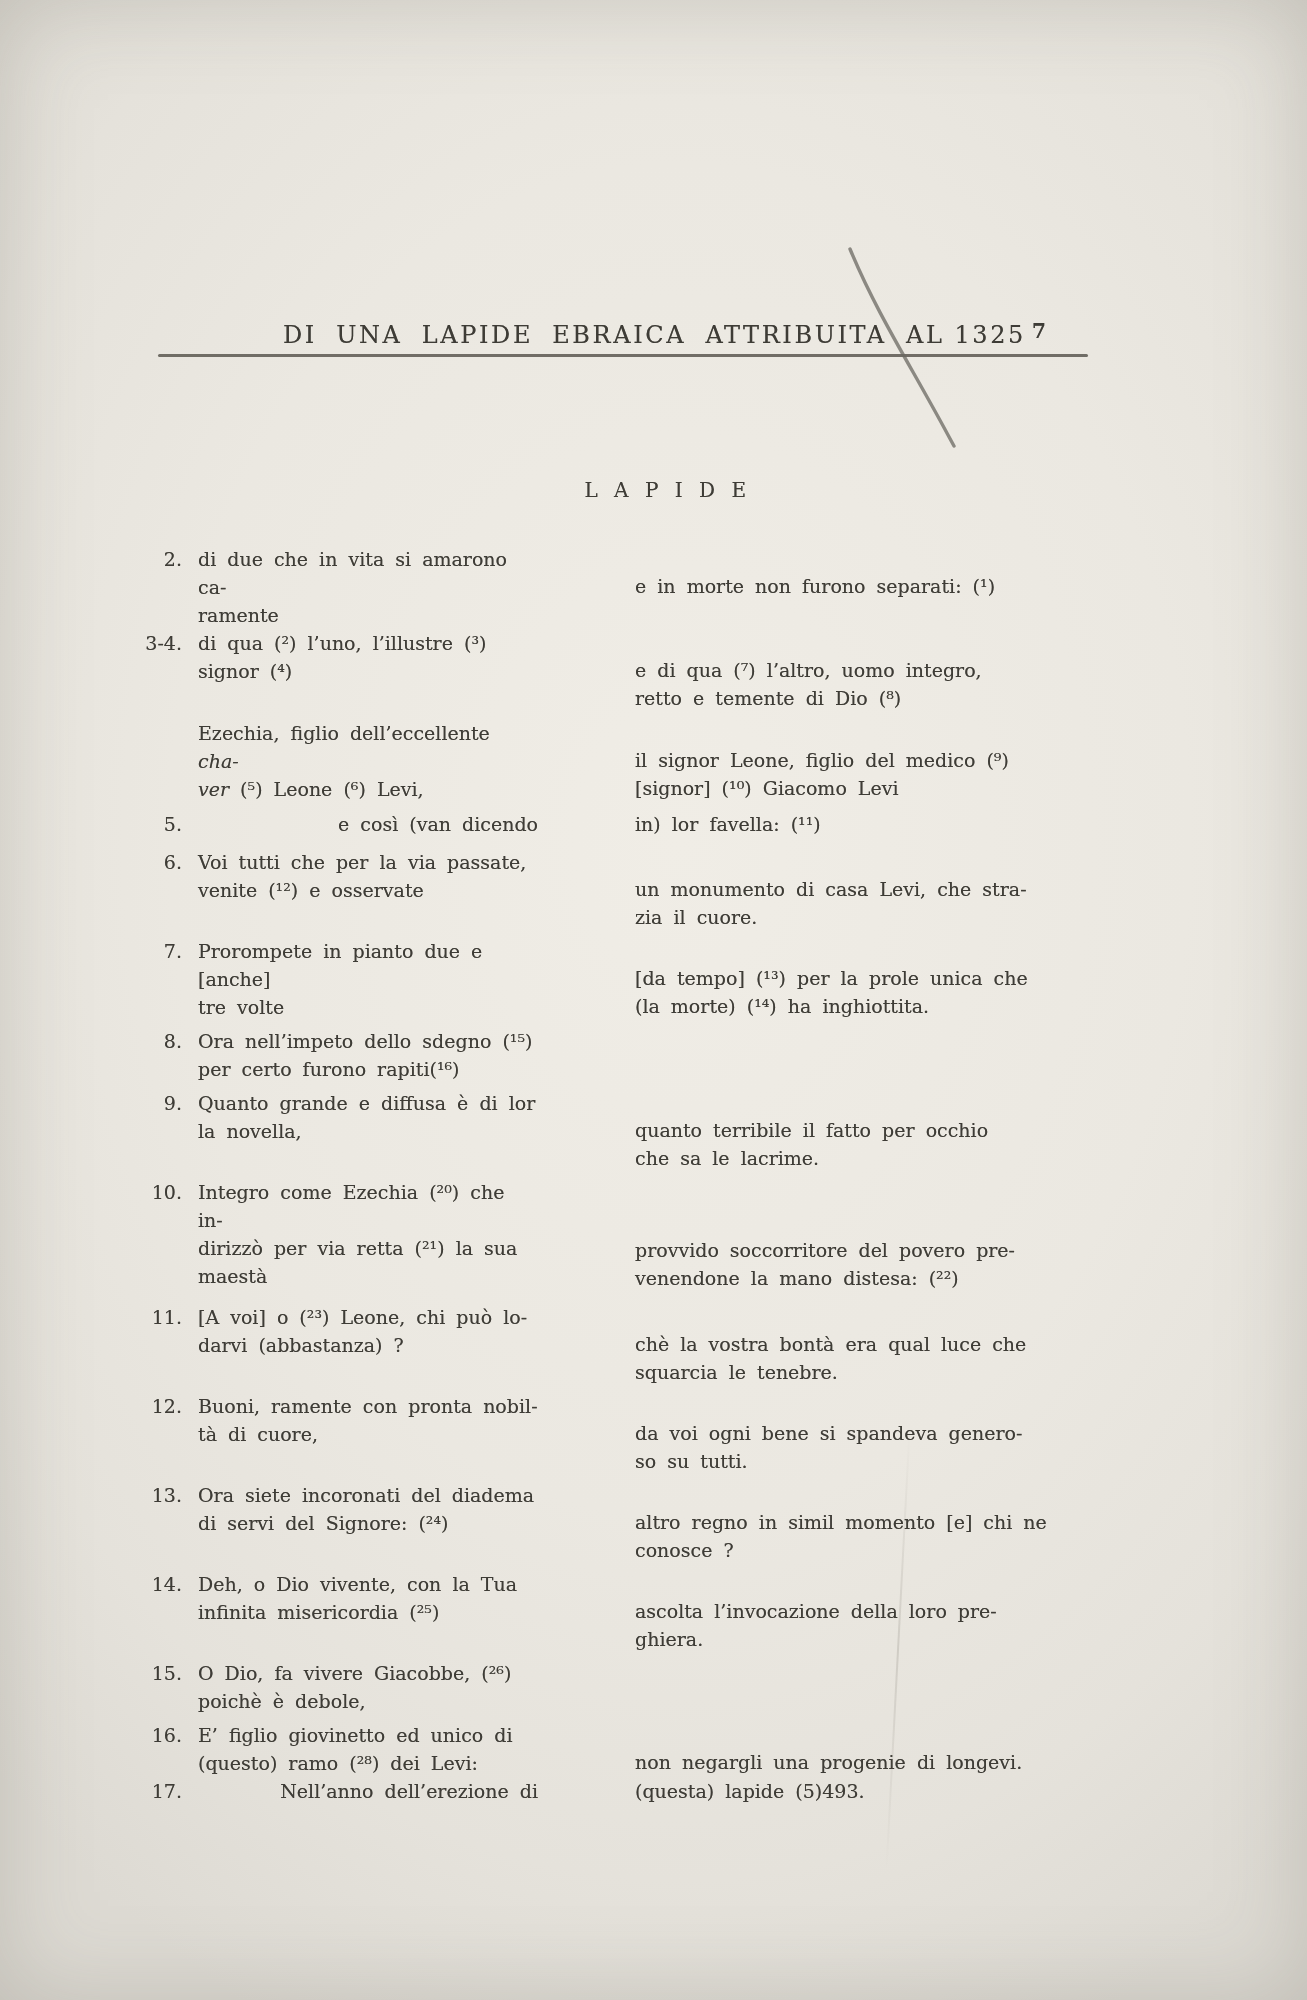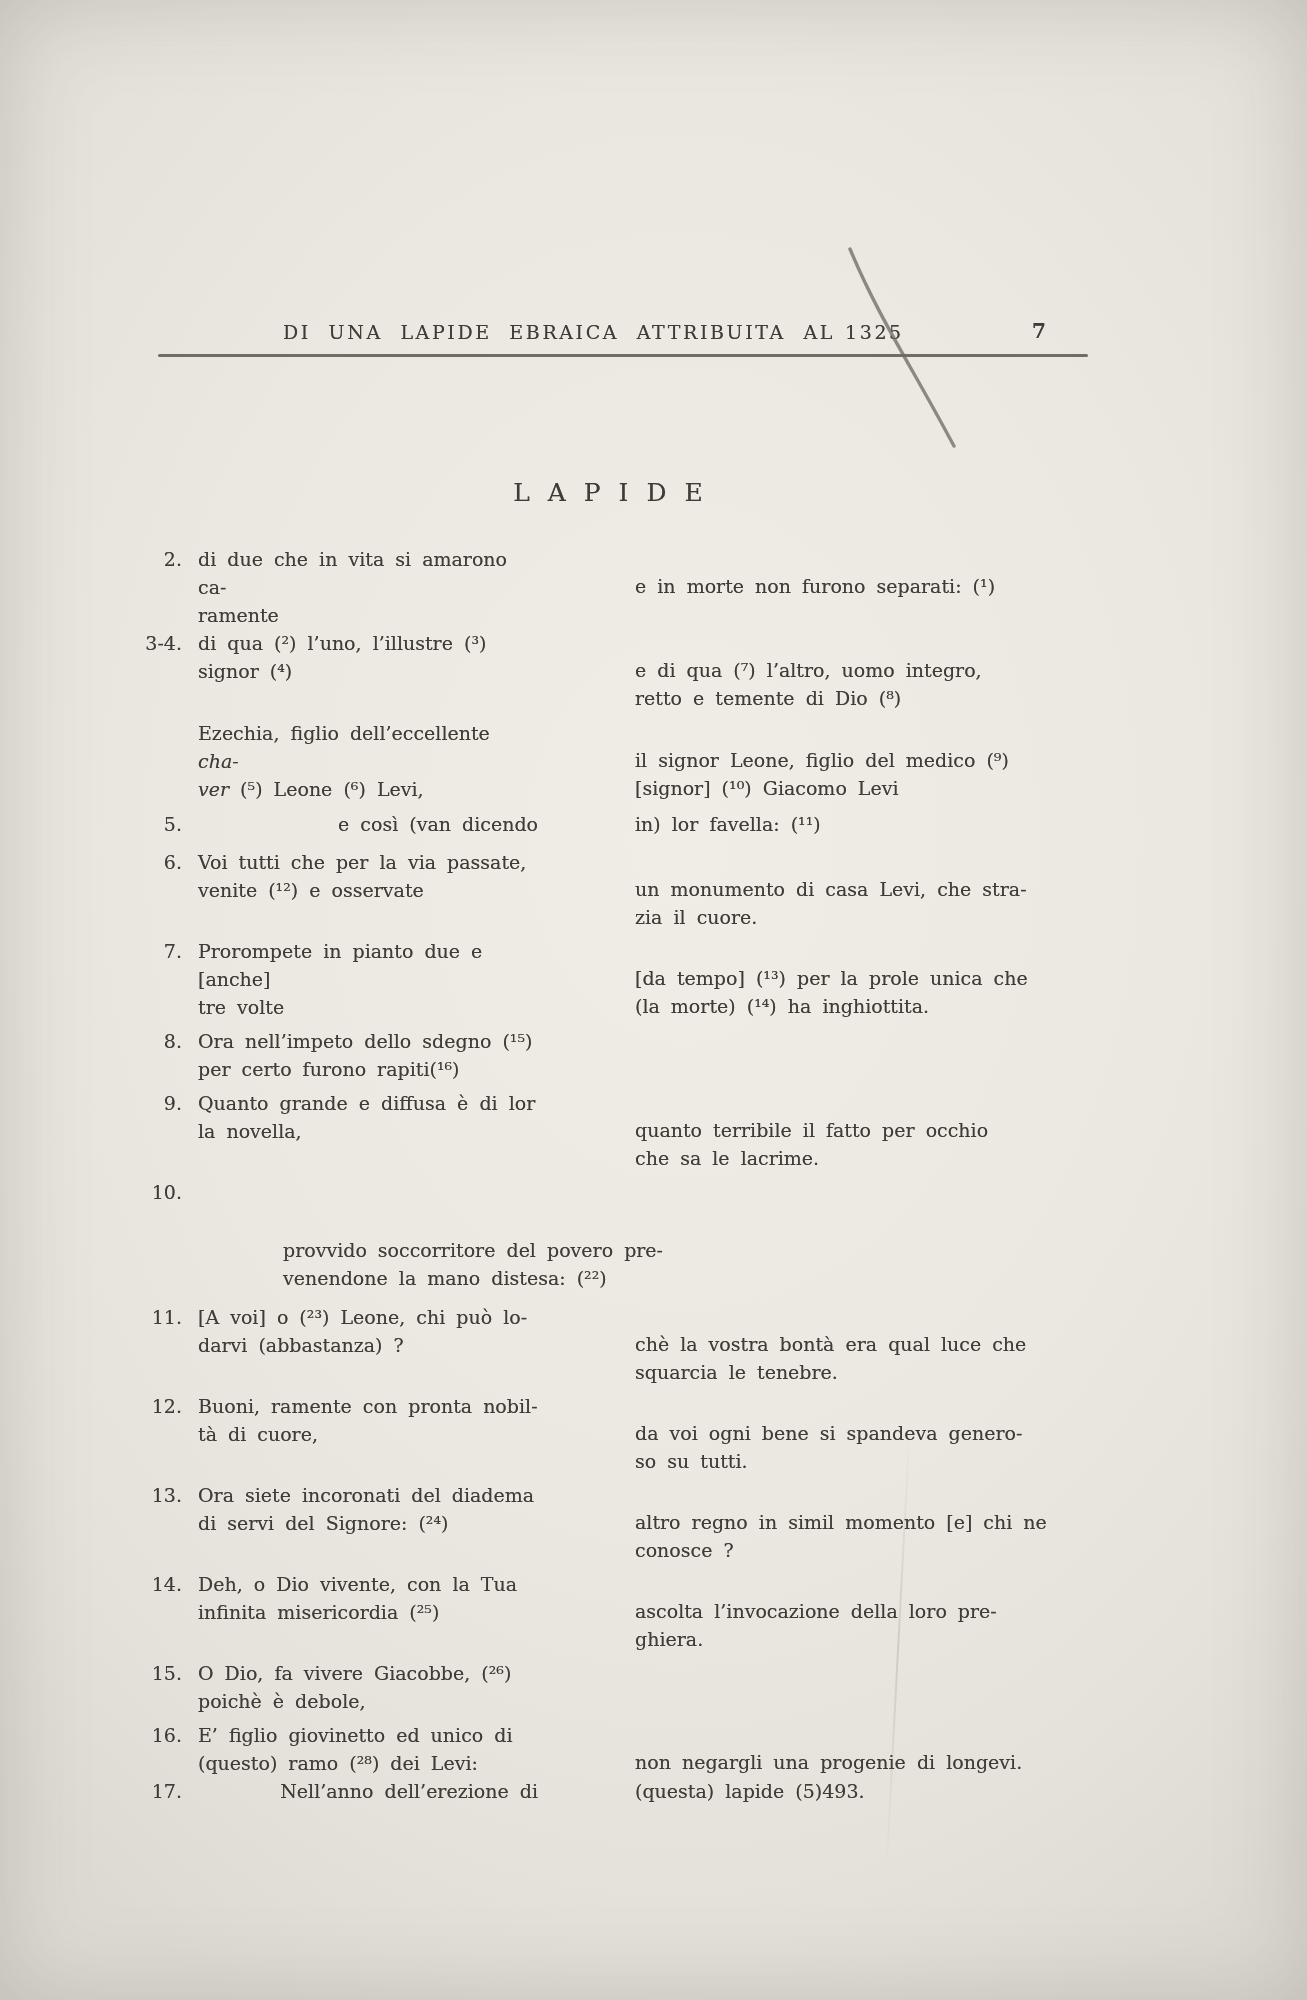--- a/index.html
+++ b/index.html
@@ -13,38 +13,38 @@
     color:#3e3c36;
   }
   .page::after{
     content:"";position:absolute;inset:0;pointer-events:none;
     box-shadow:inset 0 0 90px rgba(120,115,104,.28);
   }
   .ink{ text-shadow:0 0 .6px rgba(62,60,54,.55); }
 
   .header-title{
     position:absolute;top:321px;left:283px;
-    font-size:19px;letter-spacing:2.6px;word-spacing:9px;white-space:nowrap;
+    font-size:24px;letter-spacing:2.6px;word-spacing:9px;white-space:nowrap;
   }
   .header-title .year{ margin-left:10px; }
   .page-number{
     position:absolute;top:319px;left:1032px;
     font-size:20px;font-weight:bold;letter-spacing:1px;
   }
   .header-rule{
     position:absolute;top:354px;left:158px;width:930px;height:3px;
     background:#55524b;opacity:.82;border-radius:2px;
   }
   .intro{
     position:absolute;top:405px;left:228px;
     font-style:italic;font-size:23px;word-spacing:9px;letter-spacing:.4px;white-space:nowrap;
   }
   .section-title{
-    position:absolute;top:478px;left:470px;width:280px;text-align:center;
-    font-size:25px;letter-spacing:4px;word-spacing:2px;
+    position:absolute;top:478px;left:470px;width:280px;text-align:right;
+    font-size:20px;letter-spacing:4px;word-spacing:2px;
   }
 
   .rows{ position:absolute;top:545px;left:130px;width:965px; }
   .row{ display:grid;grid-template-columns:58px 352px 1fr;margin-bottom:6px; }
   .row:nth-of-type(1){ margin-bottom:0; }
   .row:nth-of-type(2){ margin-bottom:7px; }
   .row:nth-of-type(3){ margin-bottom:7px; }
   .row:nth-of-type(4){ margin-bottom:10px; }
   .row:nth-of-type(9){ margin-bottom:11px; }
   .row:nth-of-type(15){ margin-bottom:0; }
@@ -150,20 +150,23 @@
       <div class="num">9.</div>
       <div class="left"><span>Quanto grande e diffusa è di lor
 la novella,</span></div>
       <div class="rightcell">
         <div class="right">quanto terribile il fatto per occhio
 che sa le lacrime.</div>
       </div>
     </div>
       <div class="row">
       <div class="num">10.</div>
+      <div class="left"><span>Integro come Ezechia (²⁰) che in-
+dirizzò per via retta (²¹) la sua
+maestà</span></div>
       <div class="rightcell">
         <div class="right off2">provvido soccorritore del povero pre-
 venendone la mano distesa: (²²)</div>
       </div>
     </div>
       <div class="row">
       <div class="num">11.</div>
       <div class="left"><span>[A voi] o (²³) Leone, chi può lo-
 darvi (abbastanza) ?</span></div>
       <div class="rightcell">

